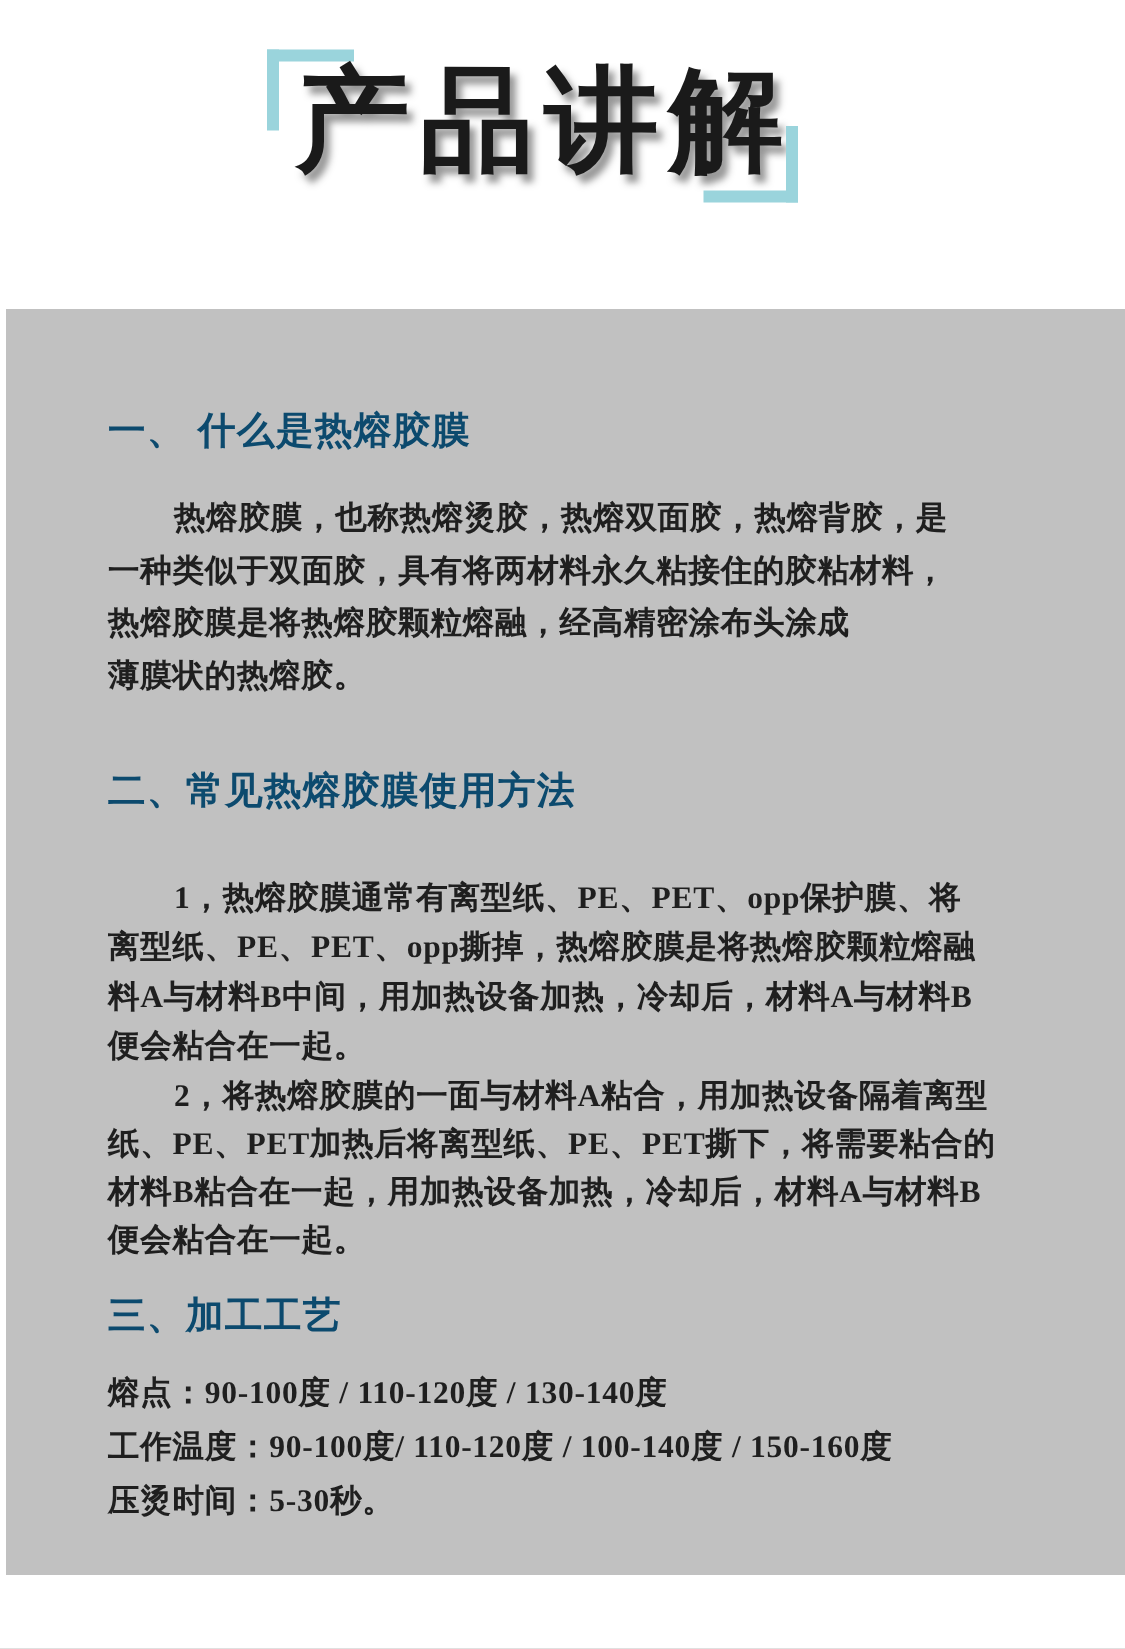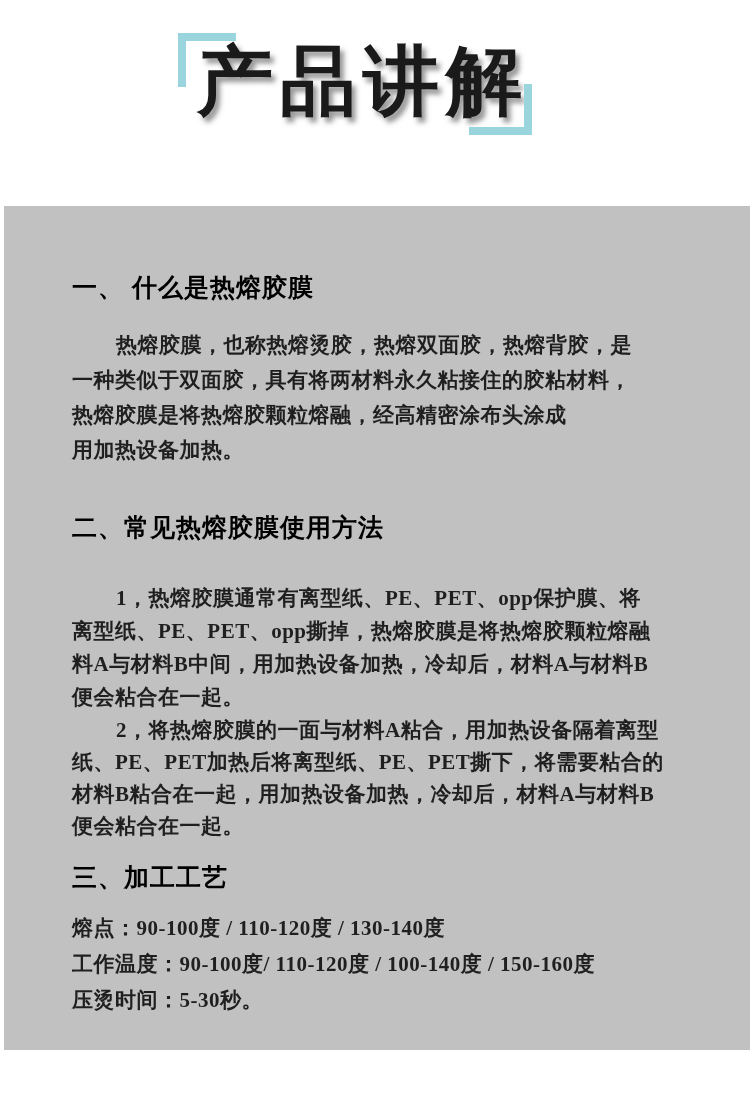--- a/index.html
+++ b/index.html
@@ -49,21 +49,21 @@
     box-sizing:border-box;
     padding:60px 70px 0 68px;
     color:var(--text-color);
   }
   .section-heading{
     font-family:"Liberation Sans","DejaVu Sans",sans-serif;
     font-weight:900;
     font-size:25px;
     line-height:30px;
     letter-spacing:1px;
-    color:#000000;
+    color:#0c4a6e;
     white-space:nowrap;
   }
   #s1-heading{margin:6px 0 26px 0;}
   #s2-heading{margin:44px 0 40px 0;}
   #s3-heading{margin:20px 0 18px 0;}
   .para{
     font-weight:bold;
     font-size:21px;
     letter-spacing:0.5px;
   }
@@ -88,21 +88,21 @@
   <div class="bracket-br"></div>
 </div>
 
 <div class="panel">
 
   <div class="section-heading" id="s1-heading">一、 什么是热熔胶膜</div>
   <div class="para para1">
     <div class="line indent">热熔胶膜，也称热熔烫胶，热熔双面胶，热熔背胶，是</div>
     <div class="line">一种类似于双面胶，具有将两材料永久粘接住的胶粘材料，</div>
     <div class="line">热熔胶膜是将热熔胶颗粒熔融，经高精密涂布头涂成</div>
-    <div class="line">用加热设备加热。</div>
+    <div class="line">薄膜状的热熔胶。</div>
   </div>
 
   <div class="section-heading" id="s2-heading">二、常见热熔胶膜使用方法</div>
   <div class="para para2">
     <div class="line indent">1，热熔胶膜通常有离型纸、PE、PET、opp保护膜、将</div>
     <div class="line">离型纸、PE、PET、opp撕掉，热熔胶膜是将热熔胶颗粒熔融</div>
     <div class="line">料A与材料B中间，用加热设备加热，冷却后，材料A与材料B</div>
     <div class="line">便会粘合在一起。</div>
   </div>
   <div class="para para3">

